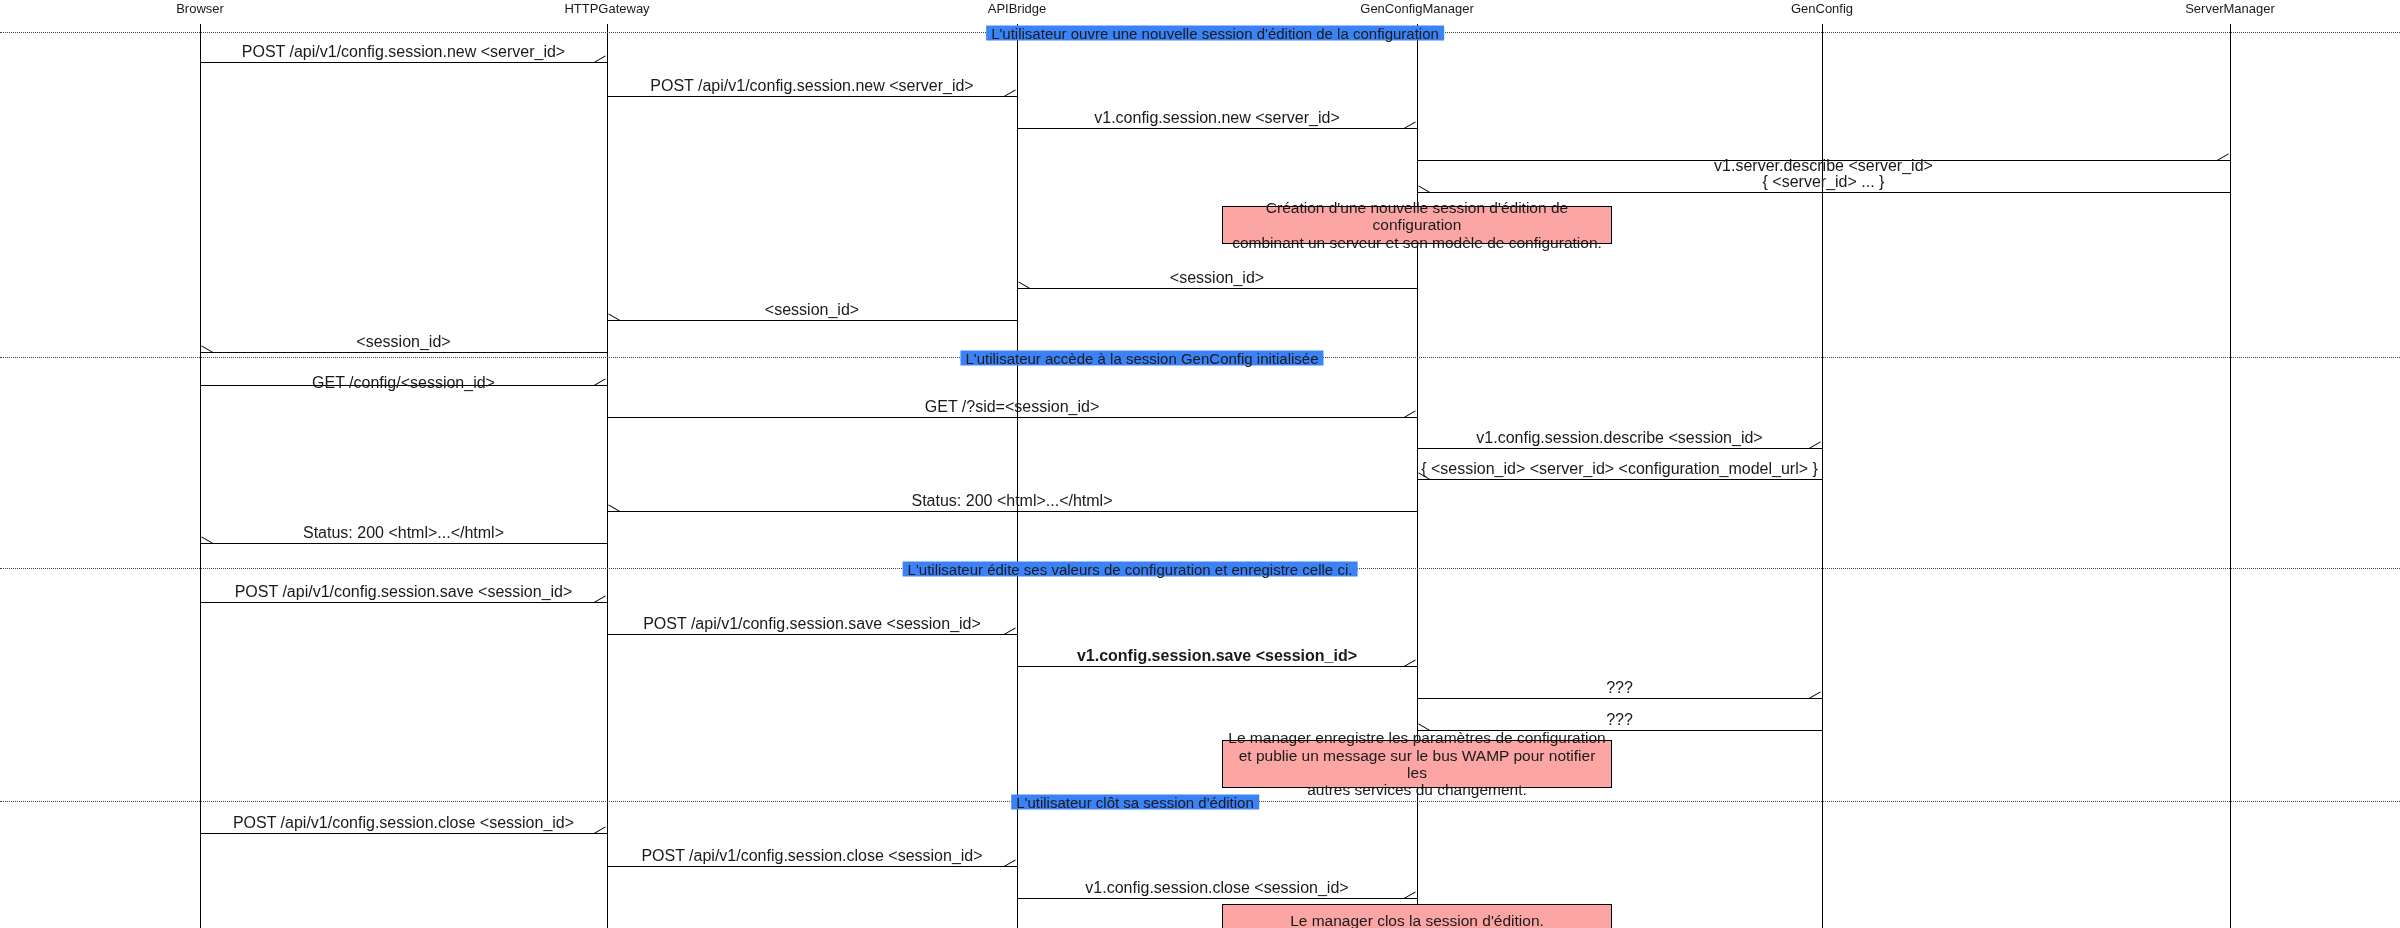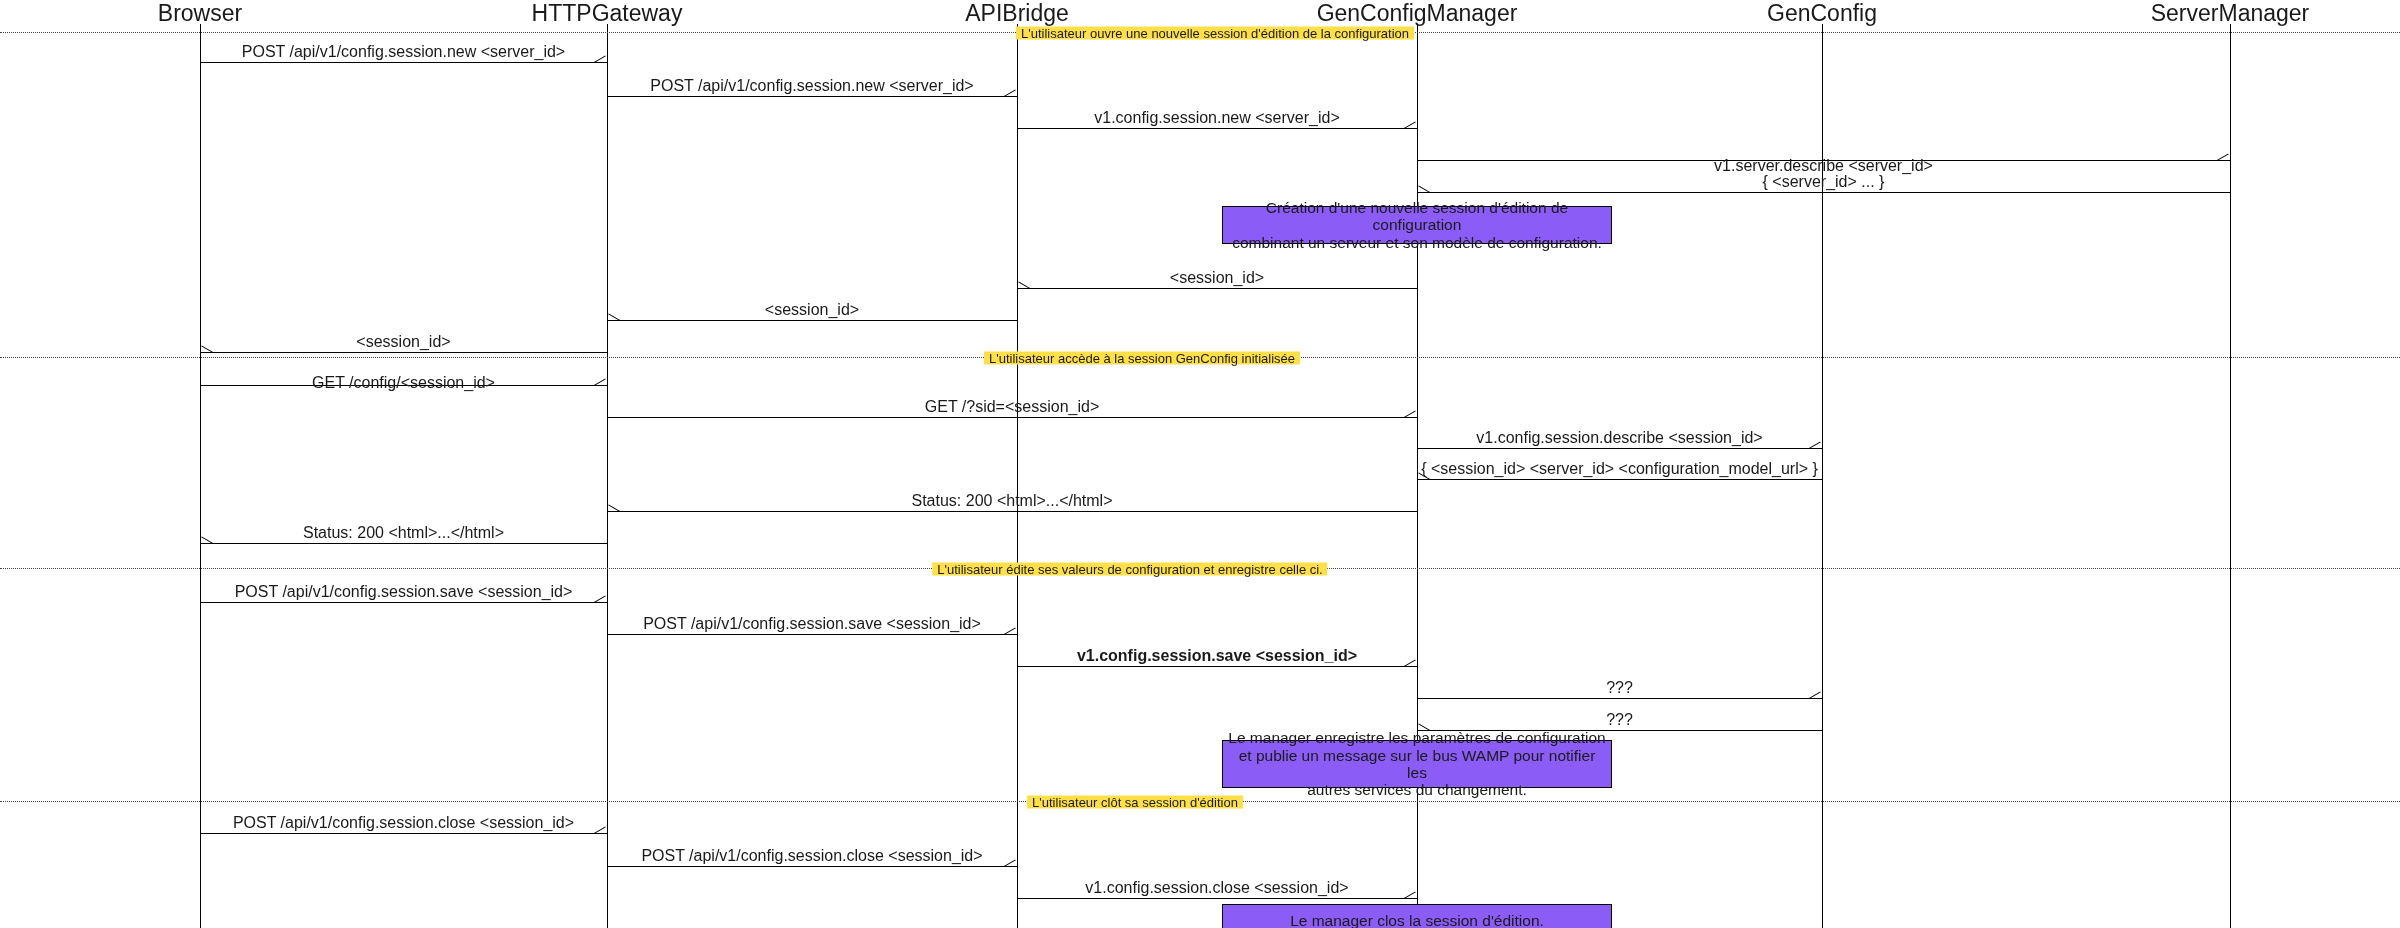--- a/index.html
+++ b/index.html
@@ -17,45 +17,45 @@
     height: 928px;
     background: #ffffff;
     overflow: hidden;
   }
 
   
   .lifeline-head {
     position: absolute;
     transform: translateX(-50%);
     white-space: nowrap;
-    font-size: 23px;
+    font-size: 13px;
     line-height: 1;
     color: #1a1a1a;
   }
   .lifeline-line {
     position: absolute;
     width: 1px;
     background: #000000;
   }
 
   
   .separator {
     position: absolute;
     left: 0;
     width: 2400px;
     height: 1px;
     border-top: 1px dotted #444444;
   }
   .separator-label {
     position: absolute;
     transform: translate(-50%, -50%);
-    background: #fde047;
+    background: #3b82f6;
     padding: 0 5px;
     white-space: nowrap;
-    font-size: 13px;
+    font-size: 15px;
     line-height: 1;
     color: #1a1a1a;
   }
 
   
   .msg-line {
     position: absolute;
     height: 1px;
     background: #000000;
   }
@@ -79,21 +79,21 @@
     transform: rotate(-30deg);
   }
   .arrowhead.left-down {
     transform: rotate(30deg) translateX(-13px);
   }
 
   
   .note {
     position: absolute;
     border: 1px solid #000000;
-    background: #8b5cf6;
+    background: #fca5a5;
     box-sizing: border-box;
     text-align: center;
     font-size: 15.5px;
     line-height: 1.12;
     color: #1a1a1a;
     padding: 16px 4px;
     white-space: pre-line;
     display: flex;
     align-items: center;
     justify-content: center;

